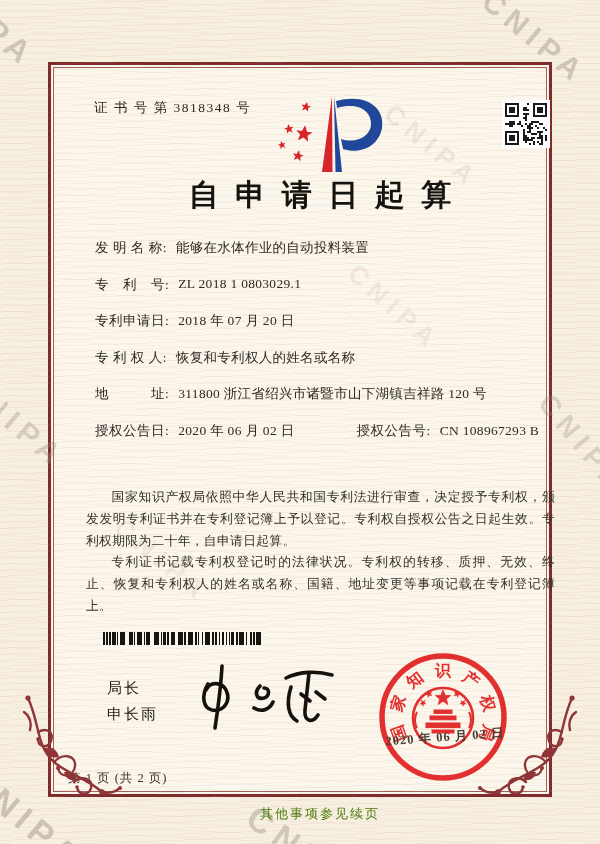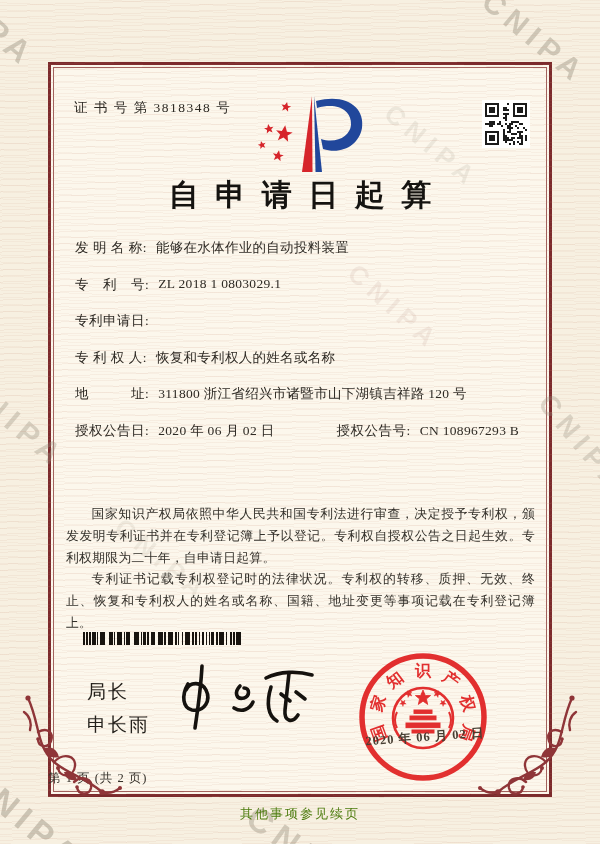--- a/index.html
+++ b/index.html
@@ -26,21 +26,21 @@
     transform-origin:left top;white-space:nowrap;user-select:none;
   }
   .frame{
     position:absolute;left:48px;top:62px;width:504px;height:735px;z-index:1;
     background:#fcf7ec;
     border:3px solid #7c2a2c;box-sizing:border-box;
   }
   .frame::before{
     content:"";position:absolute;inset:2px;border:1px solid #a2605c;pointer-events:none;
   }
-  .content{position:absolute;inset:0;z-index:4;}
+  .content{position:absolute;inset:0;z-index:4;margin-left:20px;}
   .cert-no{
     position:absolute;left:74px;top:99px;font-size:13.5px;color:#2e2a24;
     letter-spacing:1.5px;white-space:pre;
   }
   .qr{
     position:absolute;left:482px;top:100px;width:48px;height:48px;
     background:#ffffff;padding:2px;box-sizing:border-box;
   }
   .logo{position:absolute;left:255px;top:92px;width:114px;height:84px;}
   .title{
@@ -48,34 +48,34 @@
     font-size:30px;font-weight:bold;color:#151310;
     letter-spacing:0.55em;padding-left:0.55em;box-sizing:border-box;white-space:nowrap;
   }
   .fields{position:absolute;left:75px;top:239px;width:462px;}
   .field-row{height:36.5px;display:flex;align-items:flex-start;font-size:13.5px;color:#2e2a24;}
   .field-label{white-space:pre;letter-spacing:0.5px;}
   .field-value{white-space:pre;margin-left:9px;letter-spacing:0.3px;}
   .grant-pair{display:flex;align-items:center;}
   .grant-second{margin-left:62px;display:flex;align-items:center;}
   .paragraphs{
-    position:absolute;left:66px;top:504px;width:469px;
+    position:absolute;left:66px;top:487px;width:469px;
     font-size:12.8px;line-height:21.8px;color:#33302a;
     text-align:justify;letter-spacing:0.3px;
   }
   .paragraphs p{margin:0;text-indent:2em;}
   .barcode{
     position:absolute;left:83px;top:632px;width:159px;height:13px;
     background-image:
       repeating-linear-gradient(90deg, rgba(252,247,236,0) 0 23px, #fcf7ec 23px 25.5px, rgba(252,247,236,0) 25.5px 47px, #fcf7ec 47px 49px),
       repeating-linear-gradient(90deg,#18140f 0 1.6px, transparent 1.6px 3.4px),
       repeating-linear-gradient(90deg,#18140f 0 2.4px, transparent 2.4px 8.6px),
       repeating-linear-gradient(90deg,#18140f 0 1.2px, transparent 1.2px 5.8px);
   }
-  .sign-block{position:absolute;left:87px;top:679px;font-size:19px;color:#24201b;}
+  .sign-block{position:absolute;left:87px;top:679px;font-size:15px;color:#24201b;}
   .sign-role{letter-spacing:2px;}
   .sign-name{margin-top:7px;letter-spacing:2px;}
   .signature-svg{position:absolute;left:168px;top:660px;}
   .seal{position:absolute;left:356px;top:650px;width:134px;height:134px;}
   .seal-date{
     position:absolute;left:356px;top:729px;width:138px;text-align:center;
     font-size:12.5px;color:#463e32;letter-spacing:1px;white-space:nowrap;
     transform:rotate(-4deg);font-weight:bold;
   }
   .page-info{
@@ -182,20 +182,21 @@
       <div class="field-row">
         <span class="field-label">发 明 名 称:</span>
         <span class="field-value">能够在水体作业的自动投料装置</span>
       </div>
       <div class="field-row">
         <span class="field-label">专　利　号:</span>
         <span class="field-value">ZL 2018 1 0803029.1</span>
       </div>
       <div class="field-row">
         <span class="field-label">专利申请日:</span>
+        <span class="field-value">2018 年 07 月 20 日</span>
       </div>
       <div class="field-row">
         <span class="field-label">专 利 权 人:</span>
         <span class="field-value">恢复和专利权人的姓名或名称</span>
       </div>
       <div class="field-row">
         <span class="field-label">地　　　址:</span>
         <span class="field-value">311800 浙江省绍兴市诸暨市山下湖镇吉祥路 120 号</span>
       </div>
       <div class="field-row">

